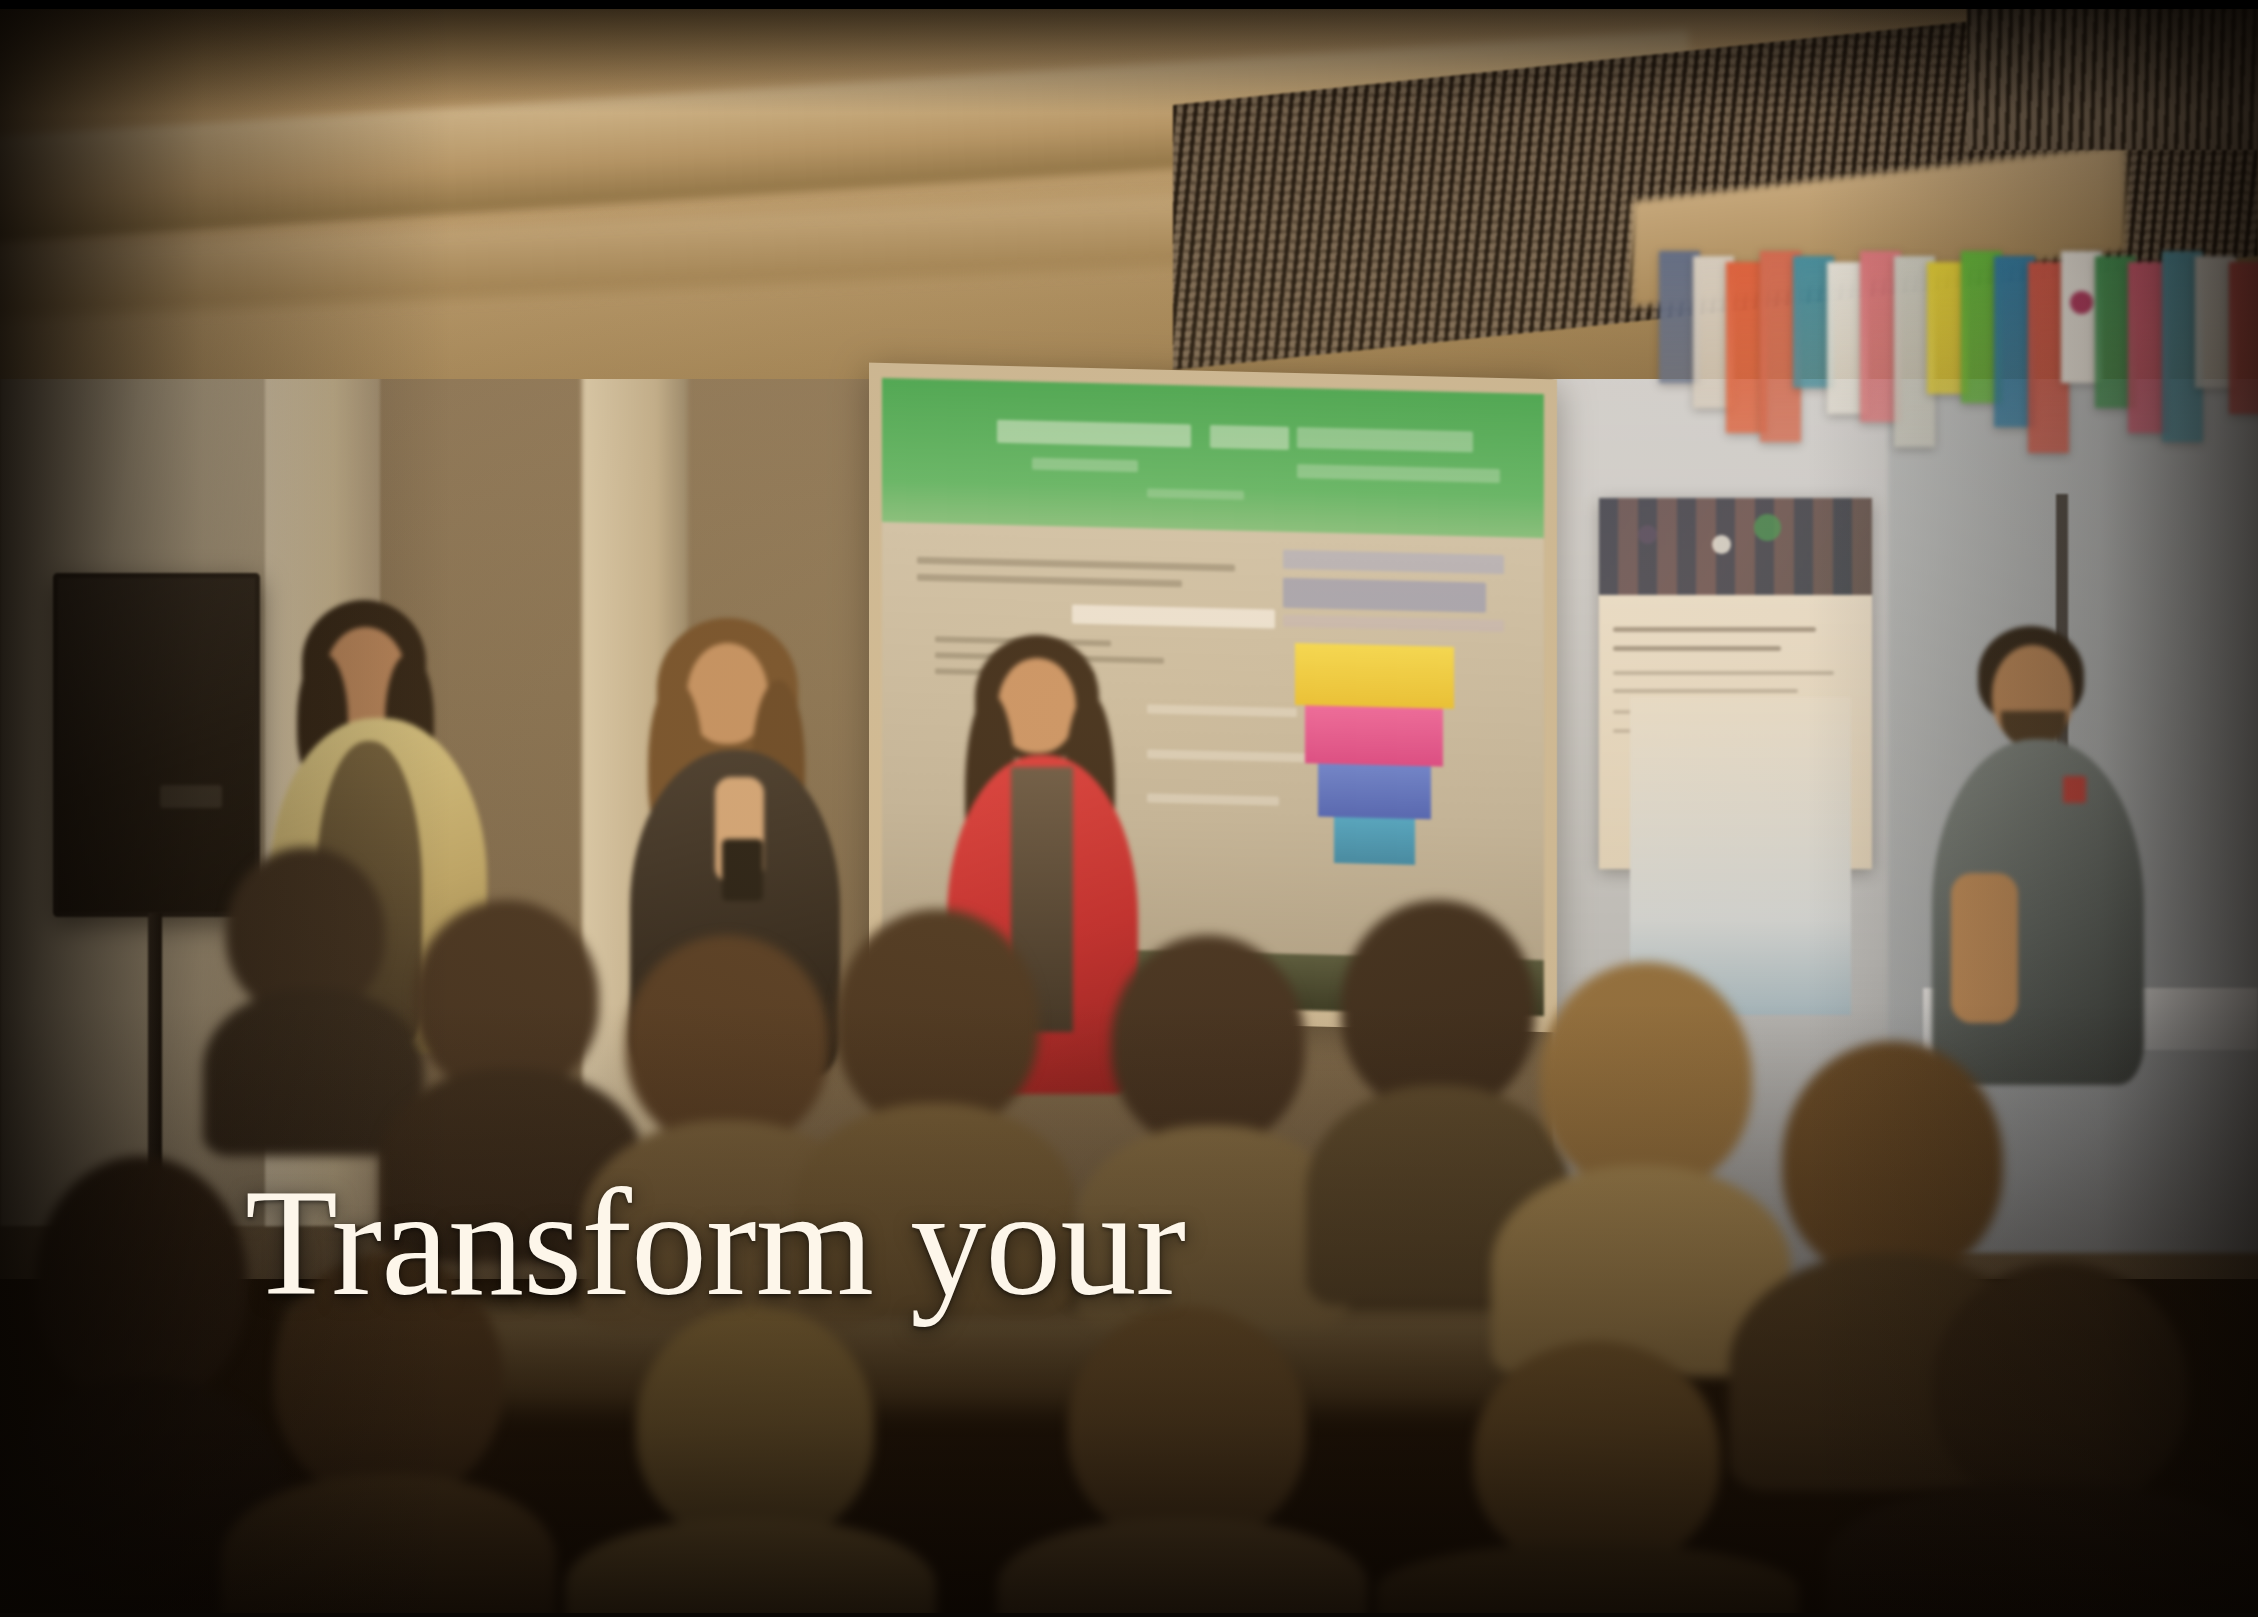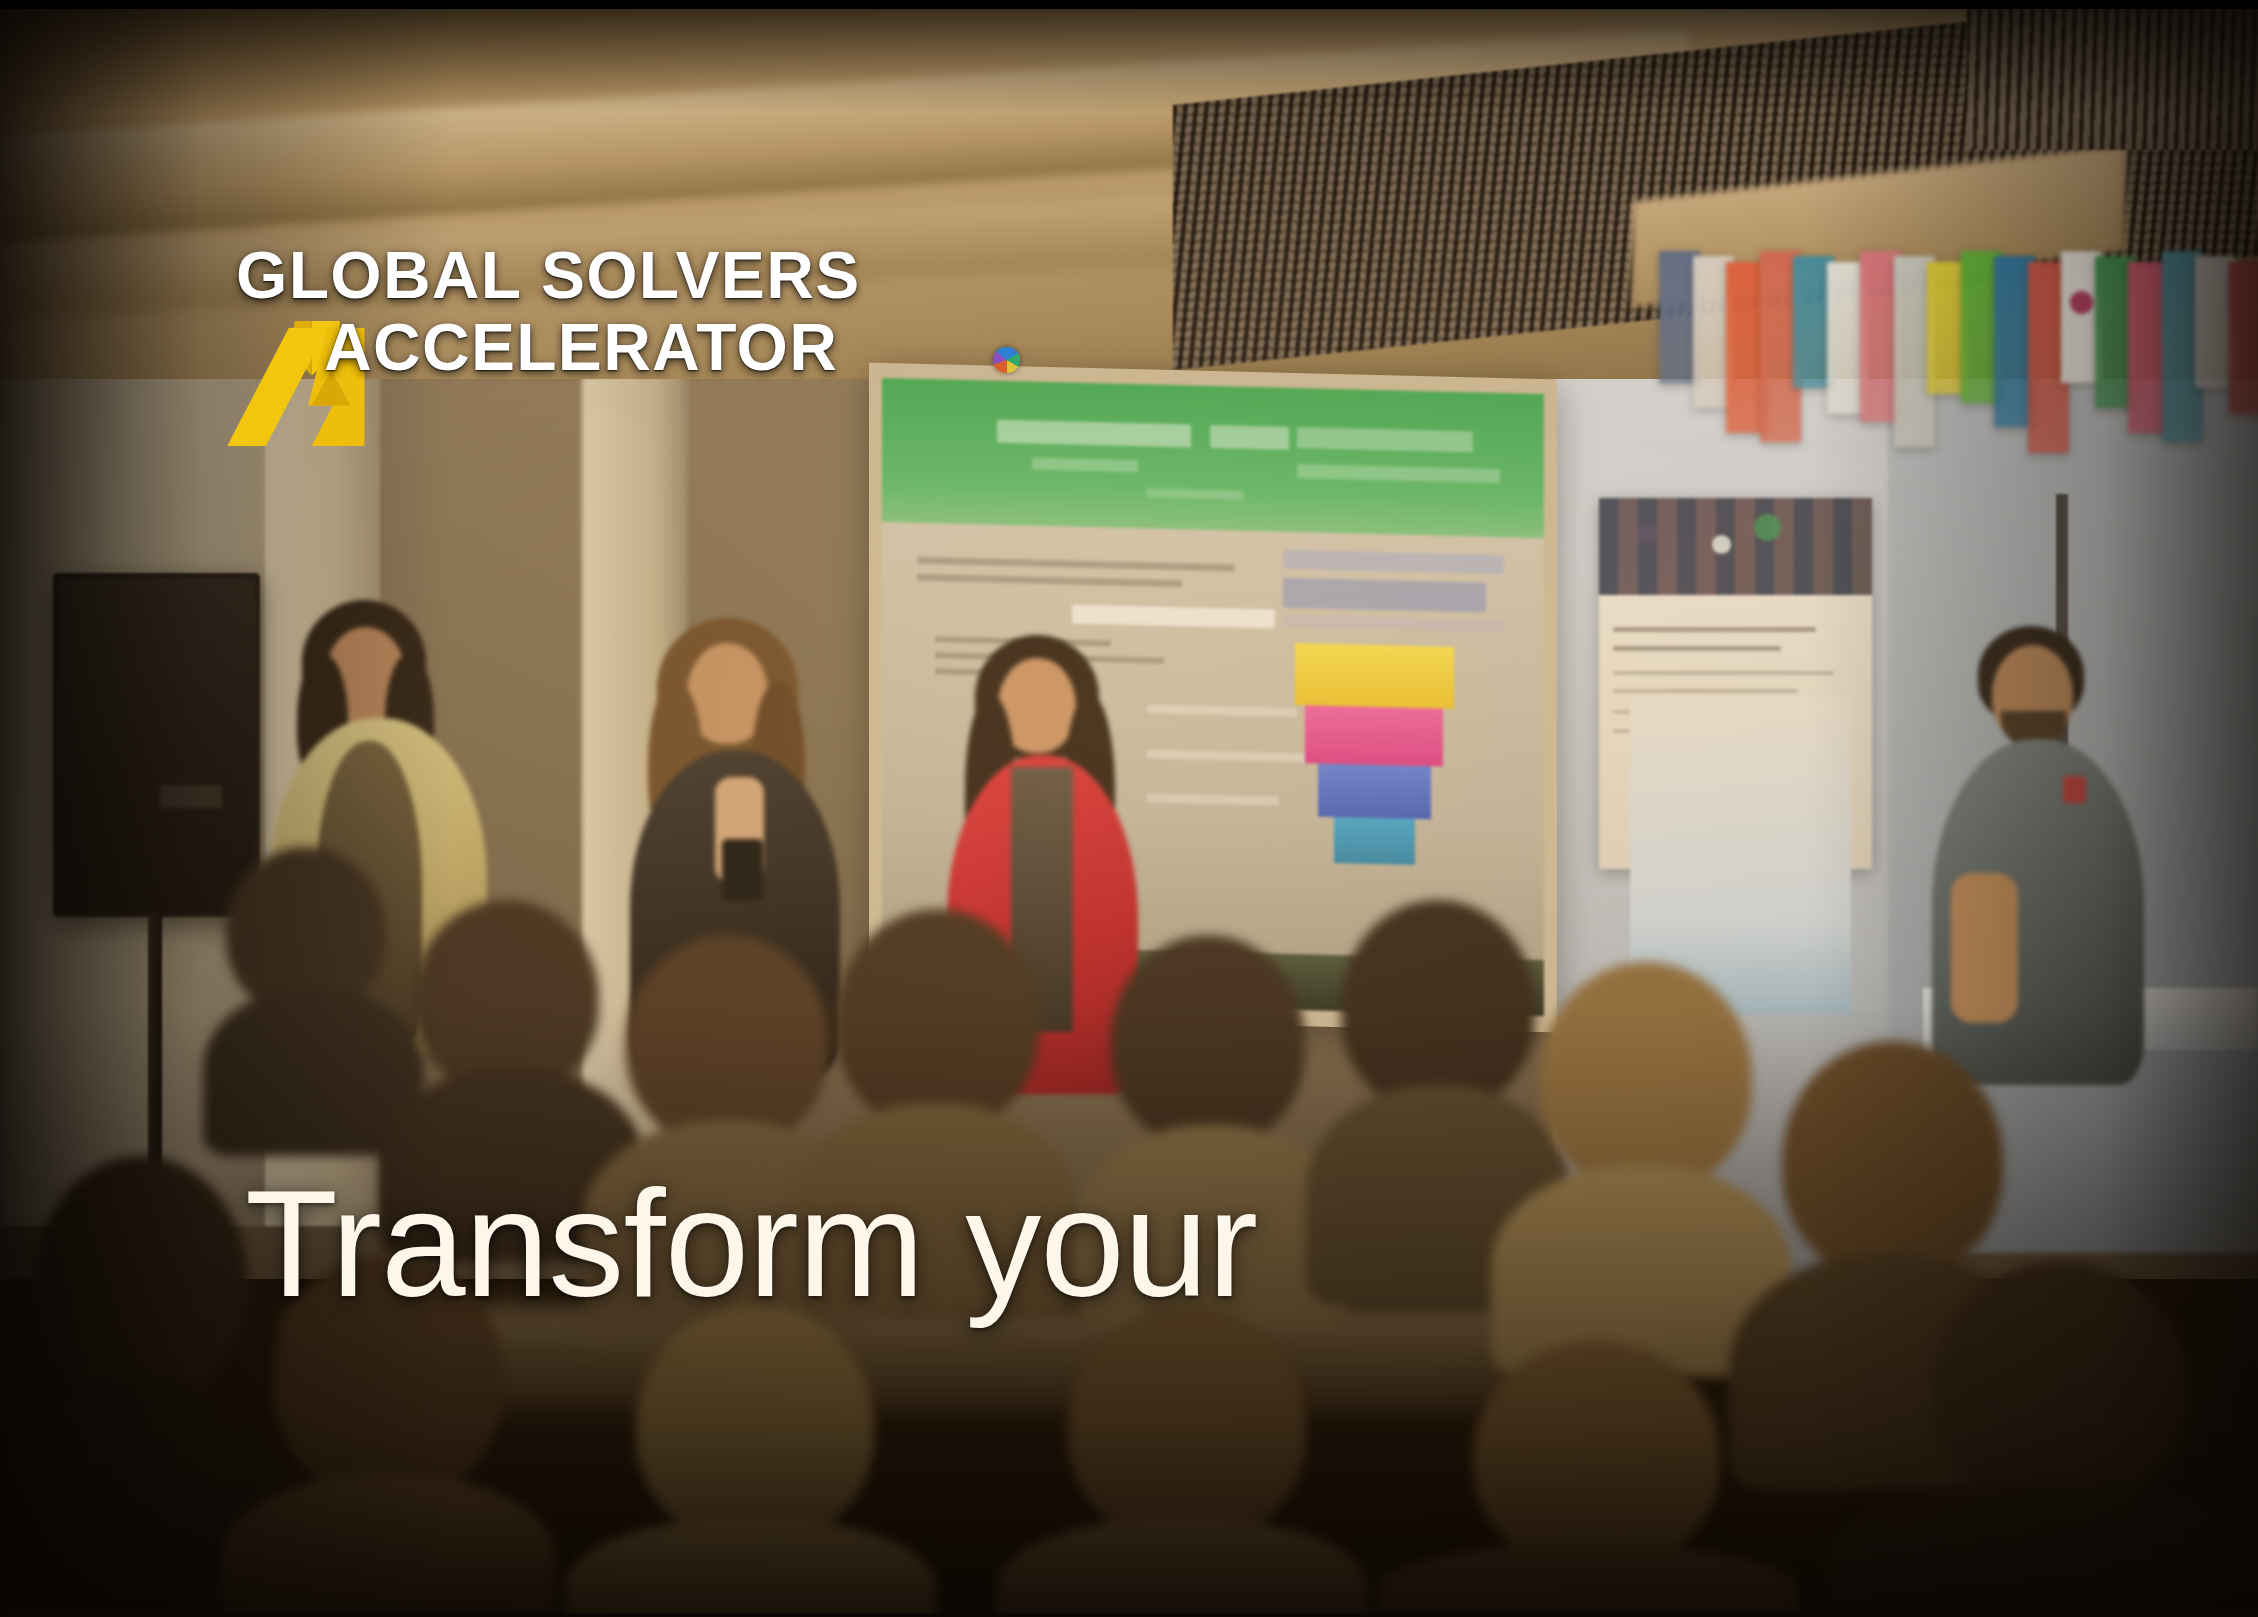--- a/index.html
+++ b/index.html
@@ -218,21 +218,21 @@
   .globe-dot{
     position:absolute; width:26.5px; height:26.5px; border-radius:50%;
     left:757px; top:32px;
     background:conic-gradient(#2f7fd4 0deg 60deg,#35a86b 60deg 120deg,#e0c33a 120deg 180deg,#d8602f 180deg 250deg,#8c4fc0 250deg 310deg,#2f7fd4 310deg 360deg);
     box-shadow:0 0 5.3px rgba(0,0,0,.5);
   }
 
   
   .headline{
     position:absolute; left:245px; top:1166px; z-index:40;
-    font-family:Liberation Sans, sans-serif;
+    font-family:Liberation Serif, serif;
     color:#fdf6ea;
     font-size:152px;
     line-height:1.02;
     letter-spacing:-0.9px;
     text-shadow:0 3.5px 19.4px rgba(0,0,0,.55), 0 1.8px 4.4px rgba(0,0,0,.5);
   }
   .headline div{ white-space:nowrap; }
   .headline .l2{ margin-top:26.5px; }
 </style>
 </head>
@@ -430,38 +430,19 @@
       <div class="head" style="left:106px;top:0;width:256px;height:247px;background:#3b2d1c;"></div>
       <div class="body" style="left:0;top:221px;width:441px;height:159px;background:#2c2217;"></div>
     </div>
 
     <div class="warm-grade"></div>
     <div class="vignette"></div>
     <div class="topbar"></div>
     <div class="botbar"></div>
   </div>
 
-  <div class="logo">
-    <svg class="logo-mark" viewBox="0 0 178 150">
-
-      <polygon points="96,-92 128,-92 128,34 96,62" fill="#f2c50f"></polygon>
-      <polygon points="96,-92 96,62 70,34" fill="#e0ae07"></polygon>
-
-      <polygon points="70,8 114,8 44,142 0,142" fill="#f2c50f"></polygon>
-
-      <polygon points="114,8 156,8 156,142 96,142 120,96 92,96" fill="#edbe0c"></polygon>
-      <polygon points="118,56 140,96 96,96" fill="#d9a706"></polygon>
-    </svg>
-    <div class="logo-text">
-      <div class="logo-line logo-line1">GLOBAL SOLVERS</div>
-      <div class="logo-line logo-line2">
-        <span>ACCELERATOR</span>
-        <span class="globe-dot"></span>
-      </div>
-    </div>
-  </div>
 
   <div class="headline">
     <div class="l1">Transform your</div>
   </div>
 
 </div>
 
 
 </body></html>

